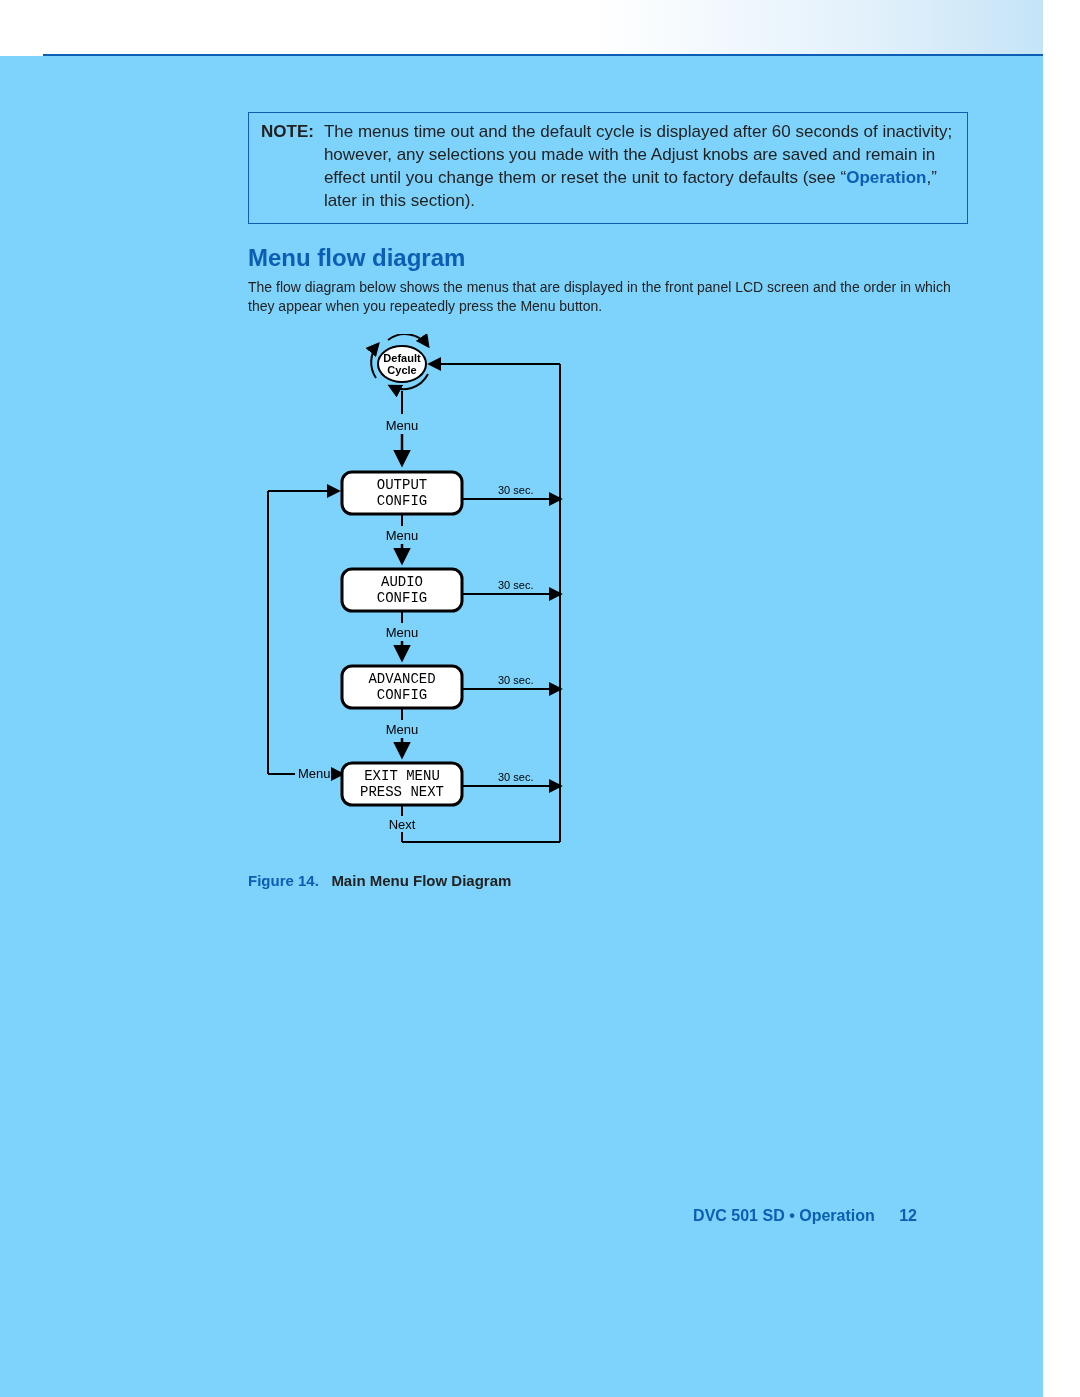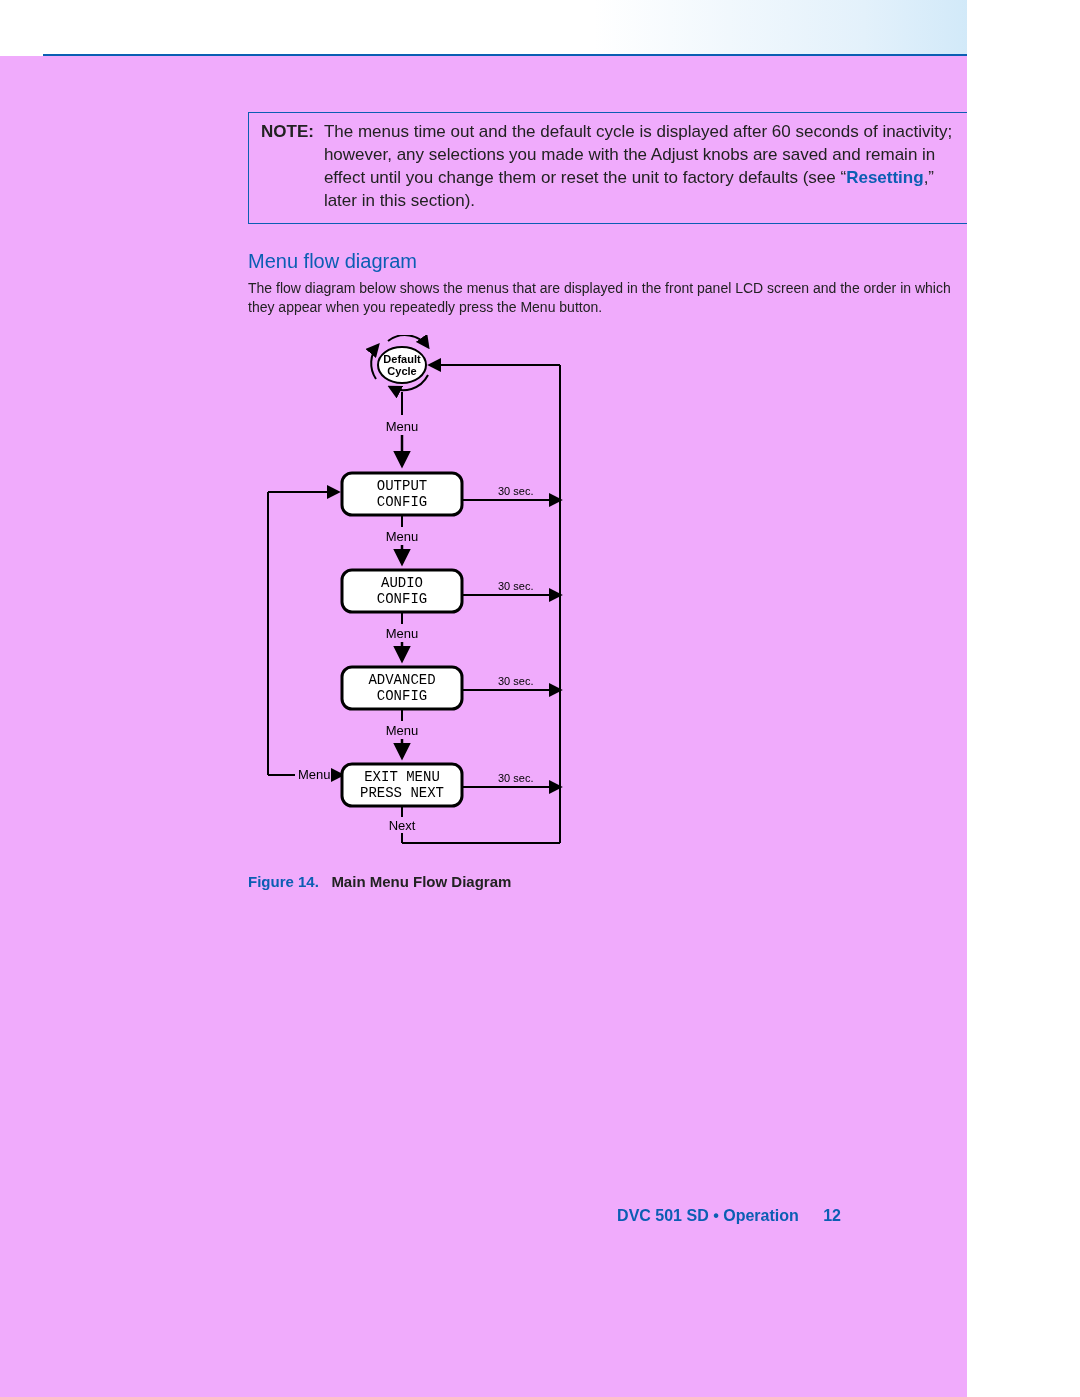--- a/index.html
+++ b/index.html
@@ -1,46 +1,46 @@
 <!DOCTYPE html>
 <html><head>
 <meta charset="utf-8">
 <style>
 html,body{margin:0;padding:0;background:#fff;font-family:"Segoe UI","Helvetica Neue",Arial,sans-serif;color:#222}
-.page{width:967px;height:1397px;position:relative;background:#f0abfc;overflow:hidden}
+.page{width:1043px;height:1397px;position:relative;background:#7dd3fc;overflow:hidden}
 .topbar{position:absolute;left:0;top:0;width:1080px;height:56px;background:linear-gradient(90deg,#fff 0%,#fff 55%,#e3f1fb 80%,#bfe1f6 100%)}
 .topbar::after{content:"";position:absolute;left:43px;right:0;bottom:0;height:2px;background:#0b5eb3}
 .content{position:absolute;left:248px;top:112px;width:720px}
 .notebox{border:1px solid #0b5eb3;padding:8px 12px 10px 12px;font-size:17px;line-height:1.35}
 .notebox .label{font-weight:700}
 .notebox .link{color:#0b5eb3;font-weight:700;text-decoration:none}
 .notebody{display:flex;align-items:flex-start}
 .notebody .ntext{margin-left:10px}
-.h2{color:#0b5eb3;font-weight:400;font-size:20px;margin-top:26px}
+.h2{color:#0b5eb3;font-weight:700;font-size:24px;margin-top:20px}
 .bodytext{font-size:14px;line-height:1.35;margin-top:6px}
 .figcap{font-weight:700;font-size:15px;margin-top:14px}
 .figcap .num{color:#0b5eb3}
 .diagram{margin-top:18px;margin-left:2px}
 .footer{position:absolute;right:126px;bottom:172px;font-weight:700;font-size:16px}
 .footer .title{color:#0b5eb3}
 .footer .pg{color:#0b5eb3;margin-left:20px}
 </style>
 </head>
 <body>
 
 <div class="page">
   <div class="topbar"></div>
 
   <div class="content">
 
     <div class="notebox">
       <div class="notebody">
         <span class="label">NOTE:</span>
         <span class="ntext">
-          <span>The menus time out and the default cycle is displayed after 60 seconds of inactivity; however, any selections you made with the Adjust knobs are saved and remain in effect until you change them or reset the unit to factory defaults (see “</span><a href="#" class="link">Resetting</a><span>,” later in this section).</span>
+          <span>The menus time out and the default cycle is displayed after 60 seconds of inactivity; however, any selections you made with the Adjust knobs are saved and remain in effect until you change them or reset the unit to factory defaults (see “</span><a href="#" class="link">Operation</a><span>,” later in this section).</span>
         </span>
       </div>
     </div>
 
     <div class="h2">Menu flow diagram</div>
     <div class="bodytext">The flow diagram below shows the menus that are displayed in the front panel LCD screen and the order in which they appear when you repeatedly press the Menu button.</div>
 
     <div class="diagram">
       <svg width="380" height="520" viewBox="0 0 380 520">
         <defs>

